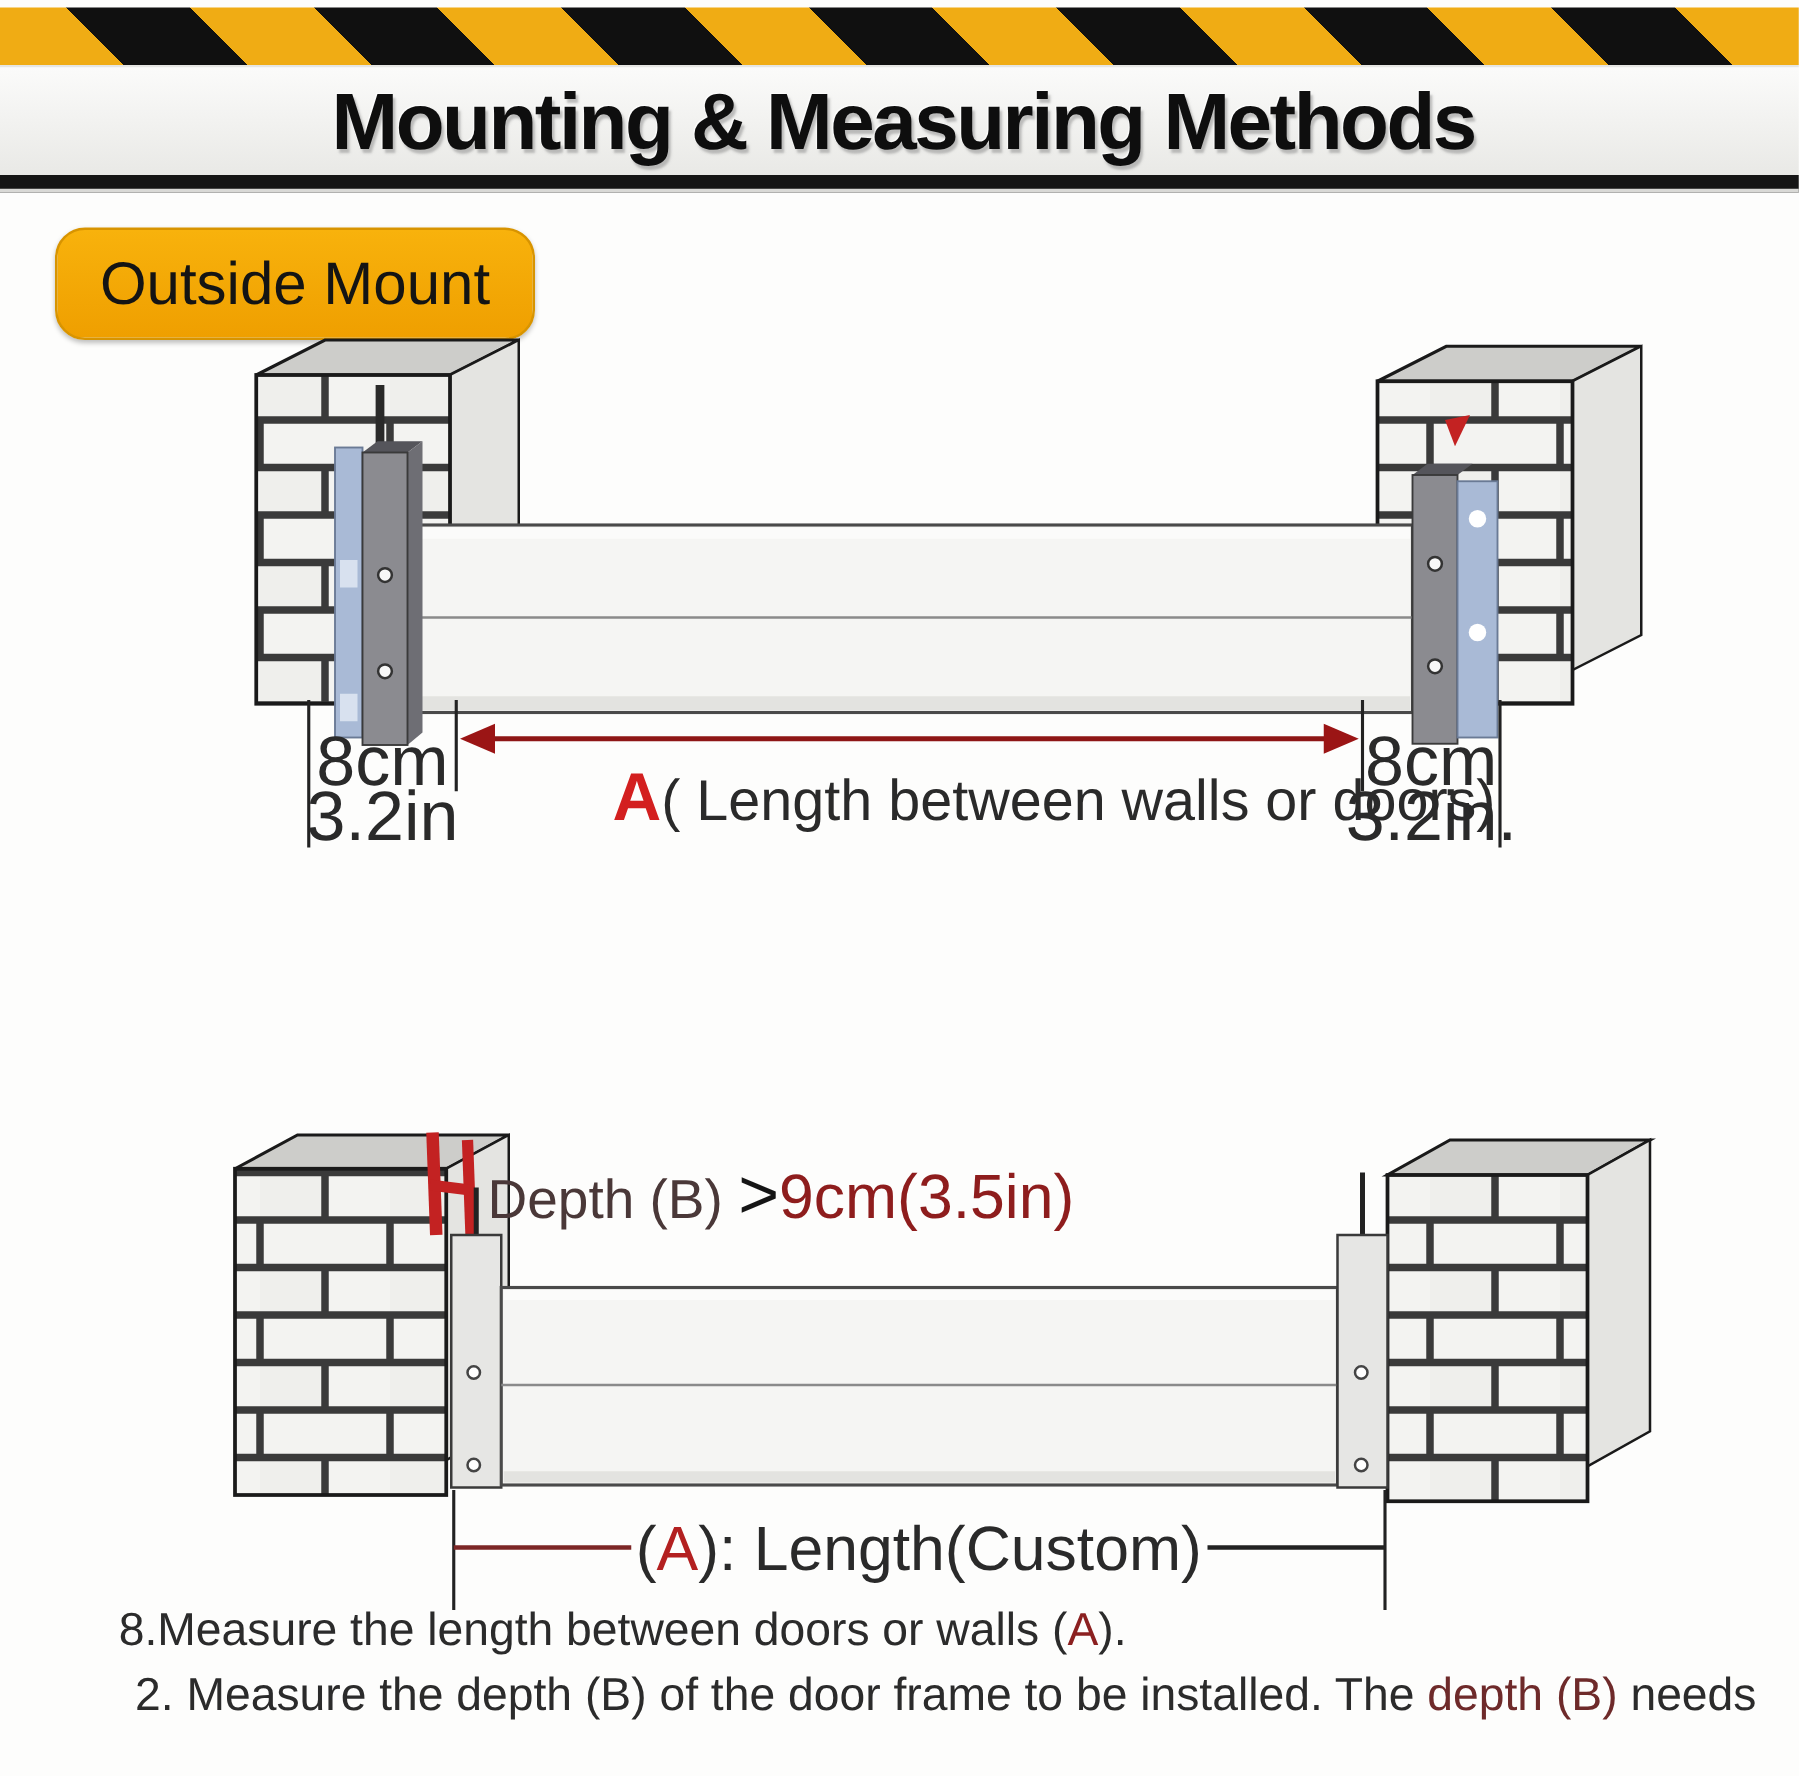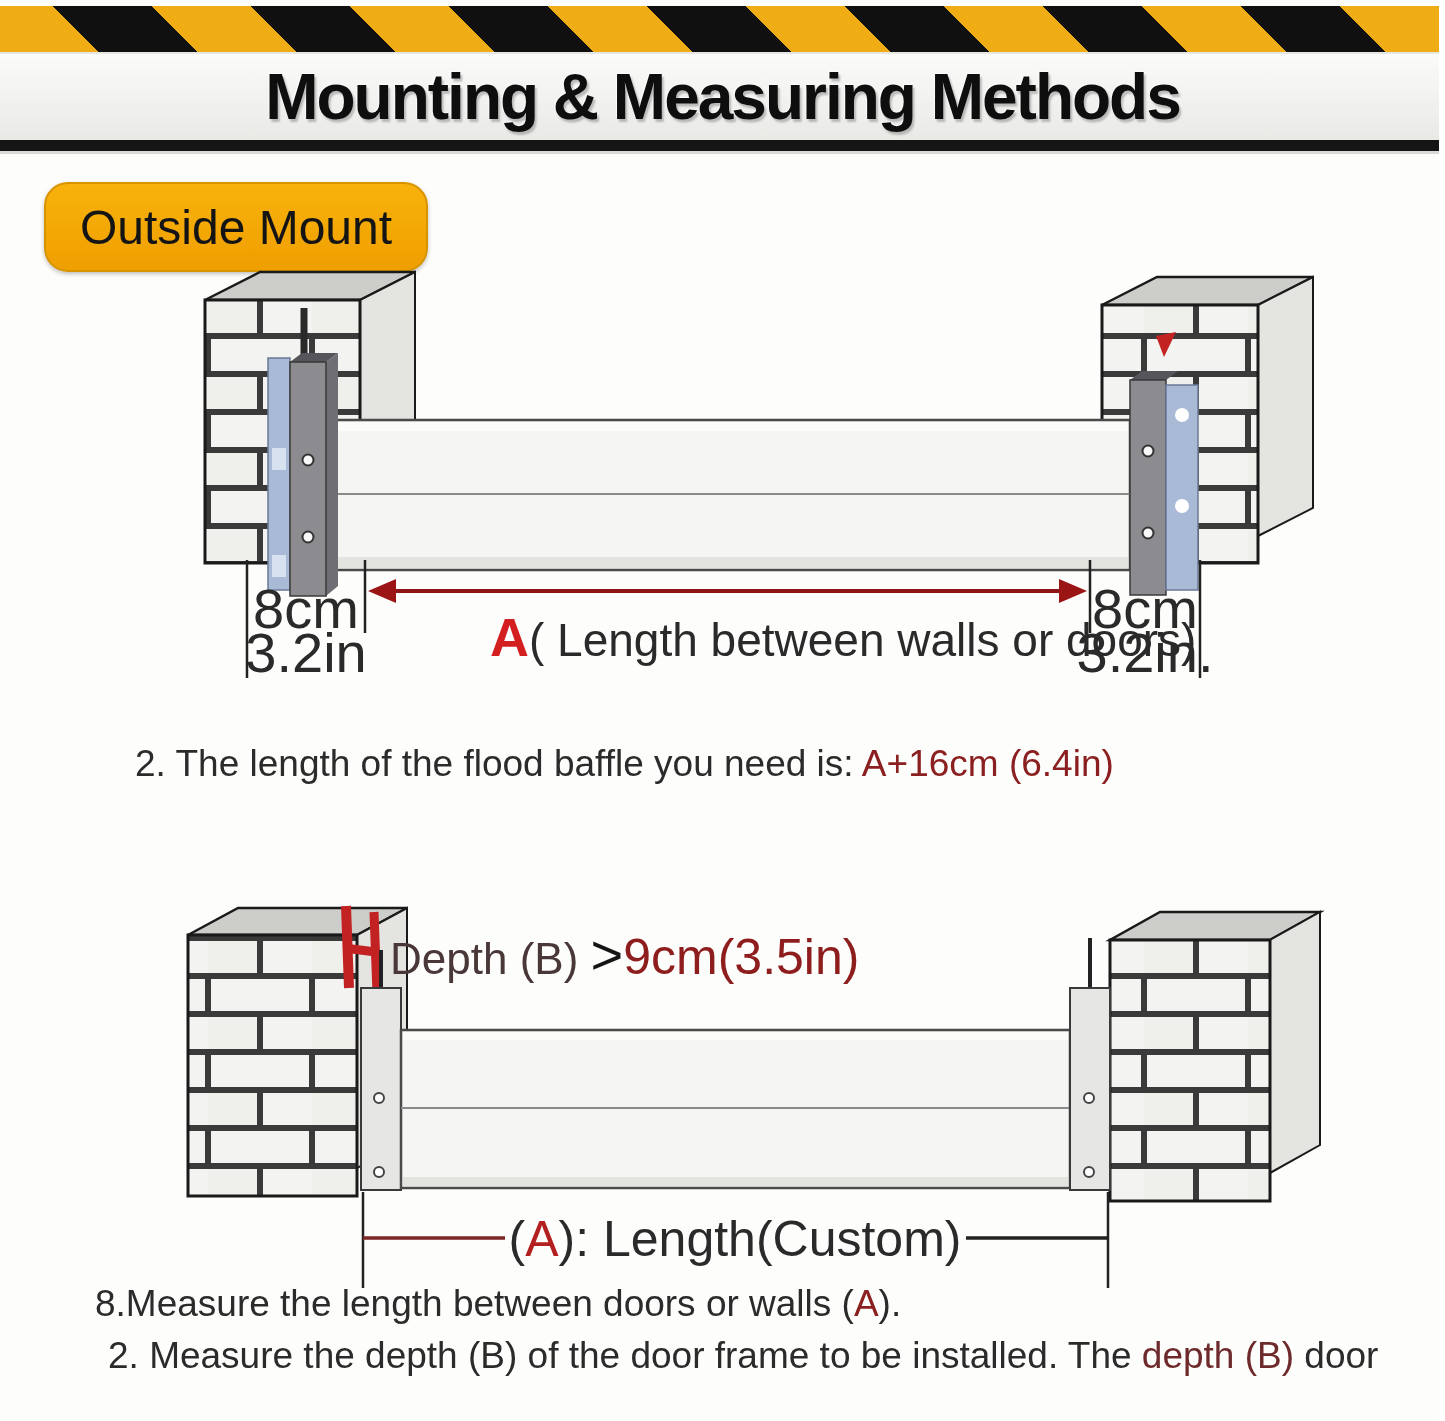--- a/index.html
+++ b/index.html
@@ -128,23 +128,20 @@
       <text x="306" y="368" font-size="56" fill="#2a2a2a" text-anchor="middle">8cm</text>
       <text x="306" y="412" font-size="56" fill="#2a2a2a" text-anchor="middle">3.2in</text>
       <text x="1145" y="368" font-size="56" fill="#2a2a2a" text-anchor="middle">8cm</text>
       <text x="1145" y="412" font-size="56" fill="#2a2a2a" text-anchor="middle">3.2in.</text>
       <text x="490" y="396">
         <tspan font-size="54" font-weight="bold" fill="#d31f1f">A</tspan><tspan font-size="46" fill="#2a2a2a">( Length between walls or doors)</tspan>
       </text>
     </g>
   </svg>
 
-  <div class="step" style="left:135px; top:743px">
-    <span>2. The length of the flood baffle you need is: </span><span class="mr">A+16cm (6.4in)</span>
-  </div>
 
 
   <svg class="diagram" style="top:900px" width="1445" height="400" viewBox="0 0 1445 400">
 
     <g>
       <polygon points="188,35 357,35 407,8 238,8" fill="#cdcdca" stroke="#1a1a1a" stroke-width="2.5"></polygon>
       <polygon points="357,35 407,8 407,240 357,268" fill="#e4e4e1" stroke="#1a1a1a" stroke-width="2"></polygon>
       <rect x="188" y="35" width="169" height="261" fill="url(#bk)" stroke="#1a1a1a" stroke-width="3"></rect>
     </g>
 
@@ -193,16 +190,16 @@
       <text x="735" y="356" text-anchor="middle">
         <tspan font-size="50" fill="#2a2a2a">(</tspan><tspan font-size="50" fill="#b32020">A</tspan><tspan font-size="50" fill="#2a2a2a">): Length(Custom)</tspan>
       </text>
     </g>
   </svg>
 
   <div class="step" style="left:95px; top:1283px">
     <span>8.Measure the length between doors or walls (</span><span class="mr">A</span><span>).</span>
   </div>
   <div class="step" style="left:108px; top:1335px">
-    <span>2. Measure the depth (B) of the door frame to be installed. The </span><span class="mr2">depth (B)</span><span> door</span>
+    <span>2. Measure the depth (B) of the door frame to be installed. The </span><span class="mr2">depth (B)</span><span> needs</span>
   </div>
 
 </div>
 
 </body></html>

